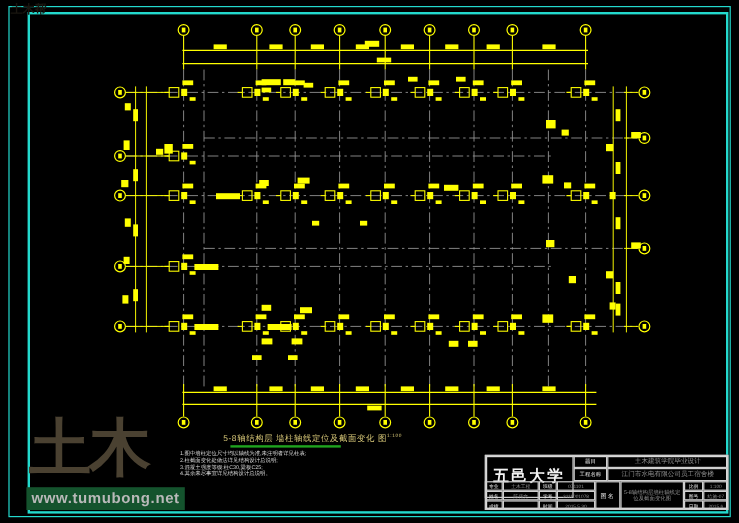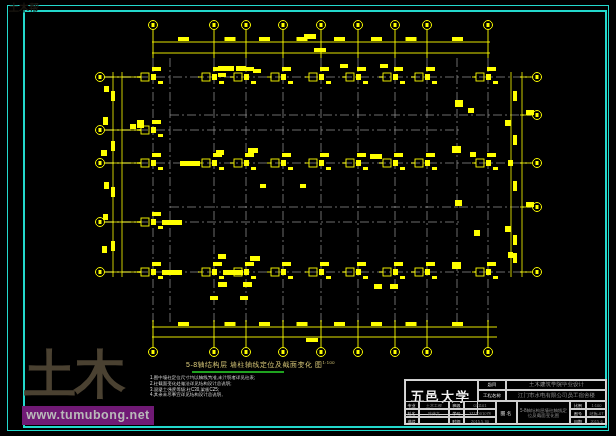--- a/index.html
+++ b/index.html
@@ -14,21 +14,21 @@
       white-space:nowrap;letter-spacing:0.5px;}
   #drawing-title sup{font-size:4px;color:#d8c878;}
   #title-underline{position:absolute;left:192px;top:371px;width:92px;height:1.5px;background:#1fa31f;}
   
   #notes{position:absolute;left:150px;top:375px;color:#dcdcdc;font-size:4.5px;line-height:5.8px;
       white-space:nowrap;}
   
   #wm-top{position:absolute;left:9px;top:1px;color:#191610;font-size:10px;font-weight:bold;}
   #wm-big{position:absolute;left:24px;top:342px;width:130px;height:66px;overflow:hidden;
       color:#4a4131;font-size:52px;font-weight:bold;line-height:64px;letter-spacing:-2px;}
-  #wm-strip{position:absolute;left:22px;top:406px;width:132px;height:19px;background:#701a75;
+  #wm-strip{position:absolute;left:22px;top:406px;width:132px;height:19px;background:#14532d;
       color:#b9b9b9;font-size:12.5px;font-weight:bold;line-height:19px;text-align:center;
       letter-spacing:0.5px;}
   
   .tb{position:absolute;box-sizing:border-box;border:1px solid #d9d9d9;overflow:hidden;}
   #tb-outer{left:404px;top:379px;width:203px;height:46px;border-width:2px;background:#000;}
   .tb-label{color:#e8e8e8;}
   .tb-value{color:#8f8f8f;}
   .tb-cell{position:absolute;box-sizing:border-box;border:1px solid #cfcfcf;
       display:flex;align-items:center;justify-content:center;text-align:center;overflow:hidden;}
   #tb-univ{left:404px;top:379px;width:74px;height:36px;color:#f2f2f2;font-size:13px;

